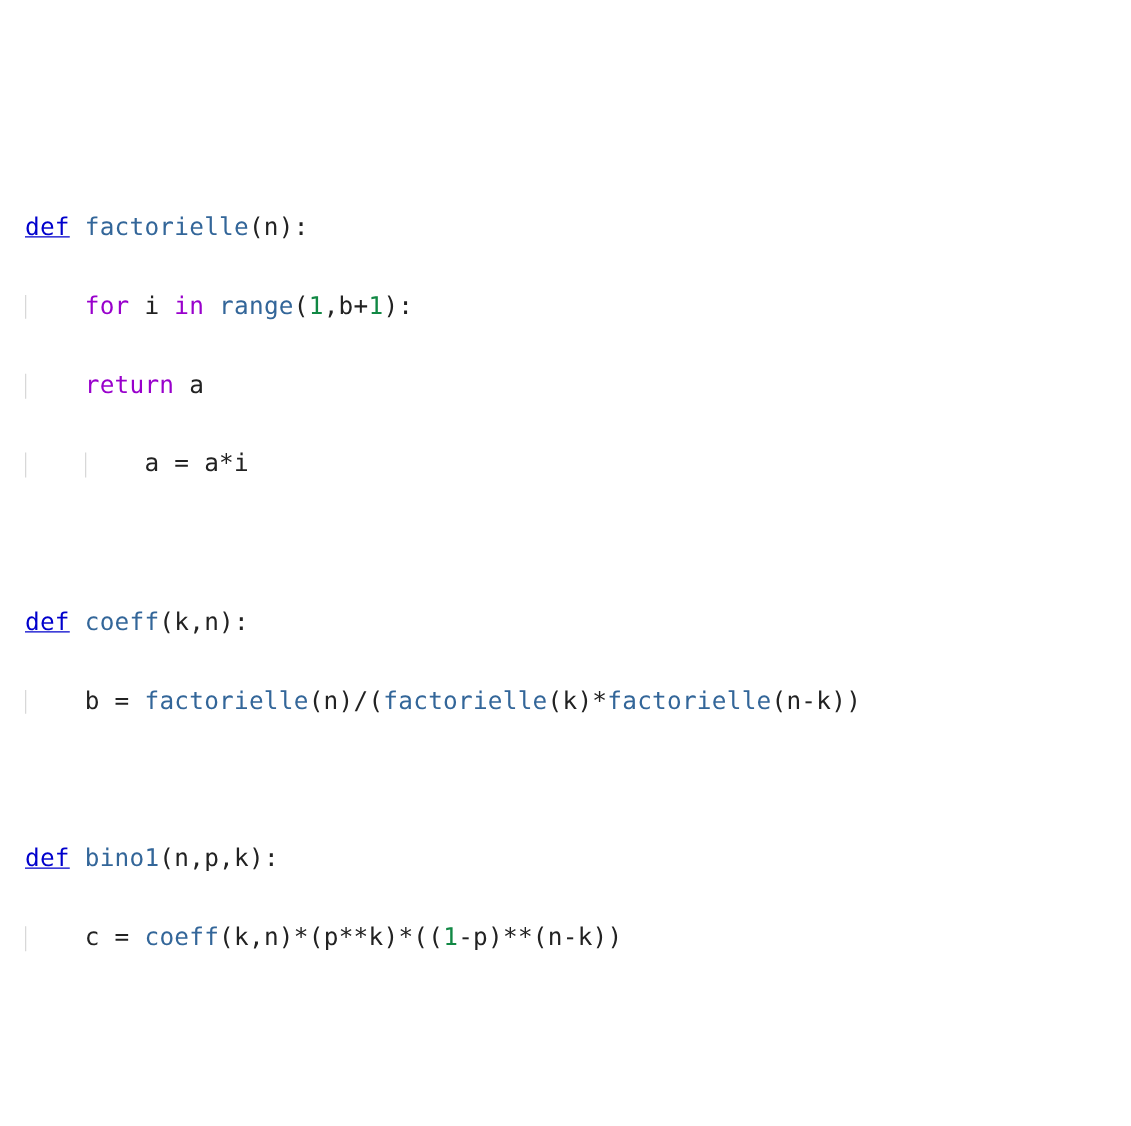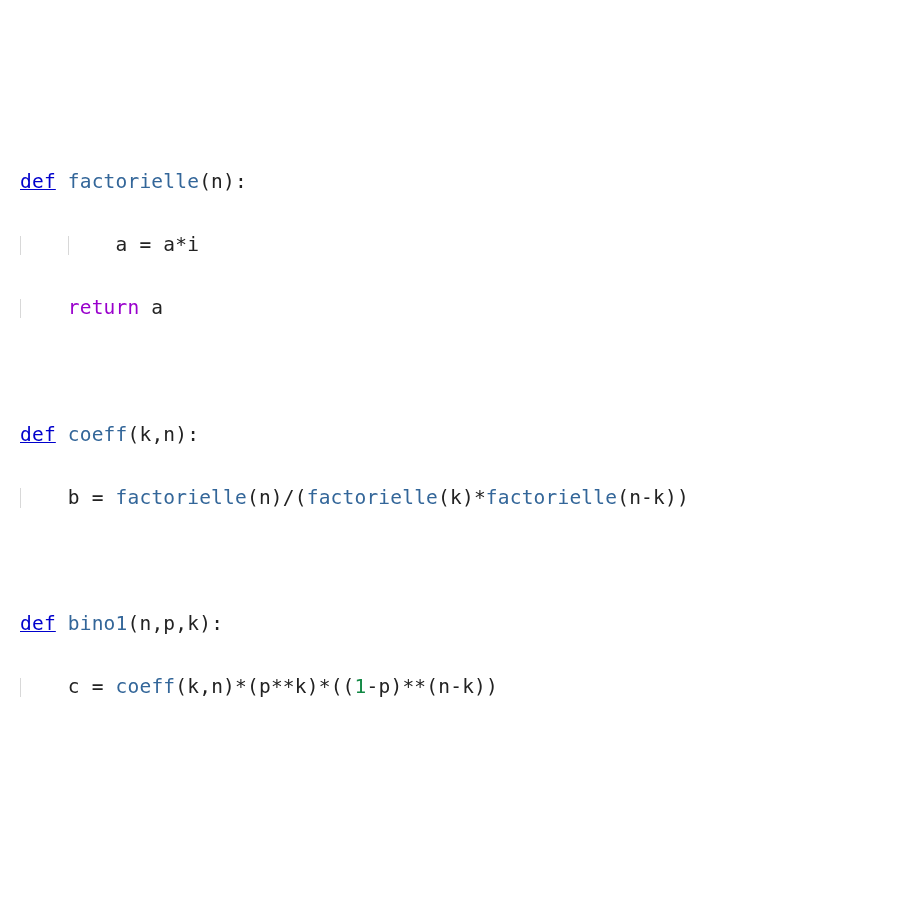--- a/index.html
+++ b/index.html
@@ -30,22 +30,23 @@
   }
   .line { display: block; }
 </style>
 </head>
 <body>
 
 
 
 <div>
 <span class="line"><span class="kw-def">def</span> <span class="fn-name">factorielle</span><span class="op">(</span><span class="id">n</span><span class="op">)</span><span class="op">:</span></span>
+<span class="line"><span class="guide"></span>    <span class="kw-flow">for</span> <span class="id">i</span> <span class="kw-flow">in</span> <span class="fn-call">range</span><span class="op">(</span><span class="num">1</span><span class="op">,</span><span class="id">b</span><span class="op">+</span><span class="num">1</span><span class="op">)</span><span class="op">:</span></span>
+<span class="line"><span class="guide"></span>    <span class="kw-flow">return</span> <span class="id">a</span></span>
 <span class="line"><span class="guide"></span>    <span class="guide"></span>    <span class="id">a</span> <span class="op">=</span> <span class="id">a</span><span class="op">*</span><span class="id">i</span></span>
-<span class="line"><span class="guide"></span>    <span class="kw-flow">return</span> <span class="id">a</span></span>
 <span class="line"> </span>
 <span class="line"><span class="kw-def">def</span> <span class="fn-name">coeff</span><span class="op">(</span><span class="id">k</span><span class="op">,</span><span class="id">n</span><span class="op">)</span><span class="op">:</span></span>
 <span class="line"><span class="guide"></span>    <span class="id">b</span> <span class="op">=</span> <span class="fn-call">factorielle</span><span class="op">(</span><span class="id">n</span><span class="op">)</span><span class="op">/</span><span class="op">(</span><span class="fn-call">factorielle</span><span class="op">(</span><span class="id">k</span><span class="op">)</span><span class="op">*</span><span class="fn-call">factorielle</span><span class="op">(</span><span class="id">n</span><span class="op">-</span><span class="id">k</span><span class="op">)</span><span class="op">)</span></span>
 <span class="line"> </span>
 <span class="line"><span class="kw-def">def</span> <span class="fn-name">bino1</span><span class="op">(</span><span class="id">n</span><span class="op">,</span><span class="id">p</span><span class="op">,</span><span class="id">k</span><span class="op">)</span><span class="op">:</span></span>
 <span class="line"><span class="guide"></span>    <span class="id">c</span> <span class="op">=</span> <span class="fn-call">coeff</span><span class="op">(</span><span class="id">k</span><span class="op">,</span><span class="id">n</span><span class="op">)</span><span class="op">*</span><span class="op">(</span><span class="id">p</span><span class="op">**</span><span class="id">k</span><span class="op">)</span><span class="op">*</span><span class="op">(</span><span class="op">(</span><span class="num">1</span><span class="op">-</span><span class="id">p</span><span class="op">)</span><span class="op">**</span><span class="op">(</span><span class="id">n</span><span class="op">-</span><span class="id">k</span><span class="op">)</span><span class="op">)</span></span>
 
 
 
 

